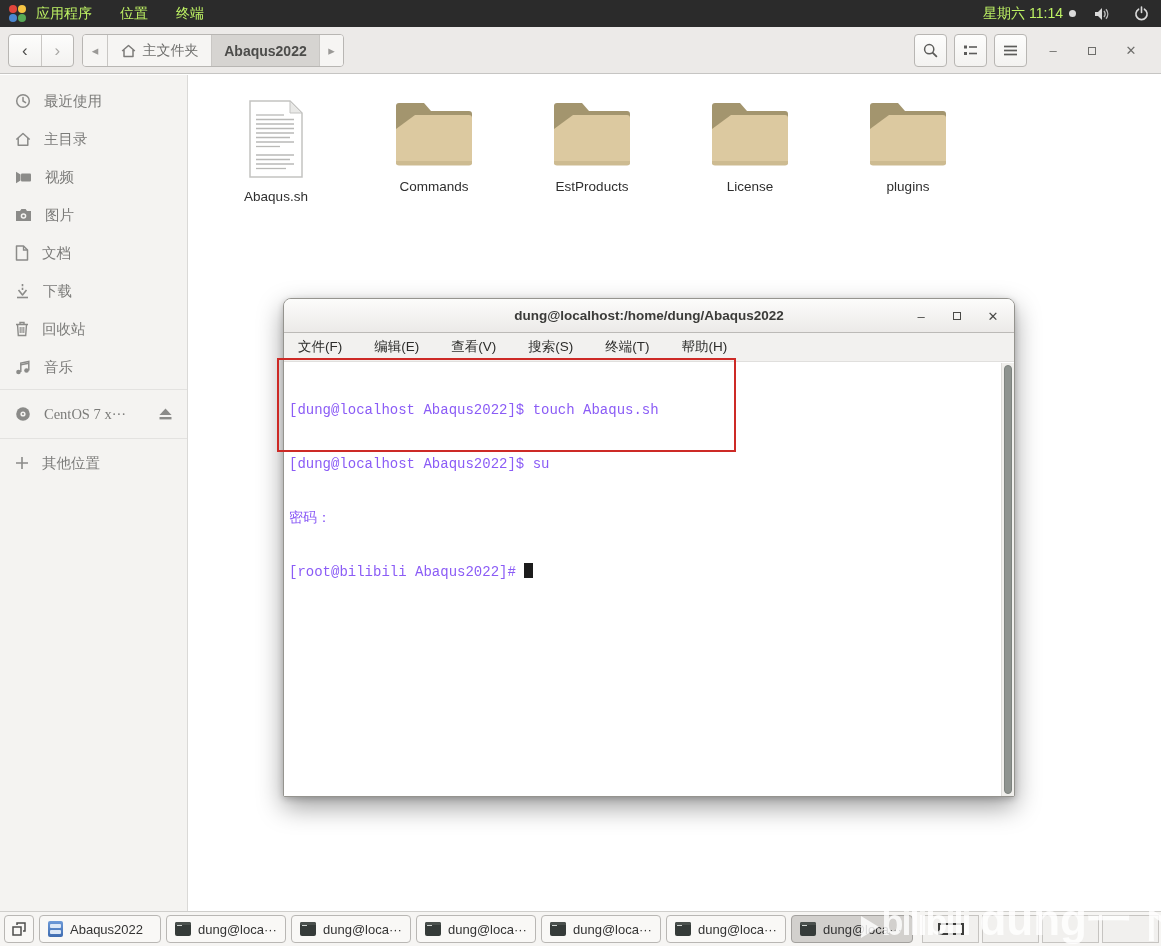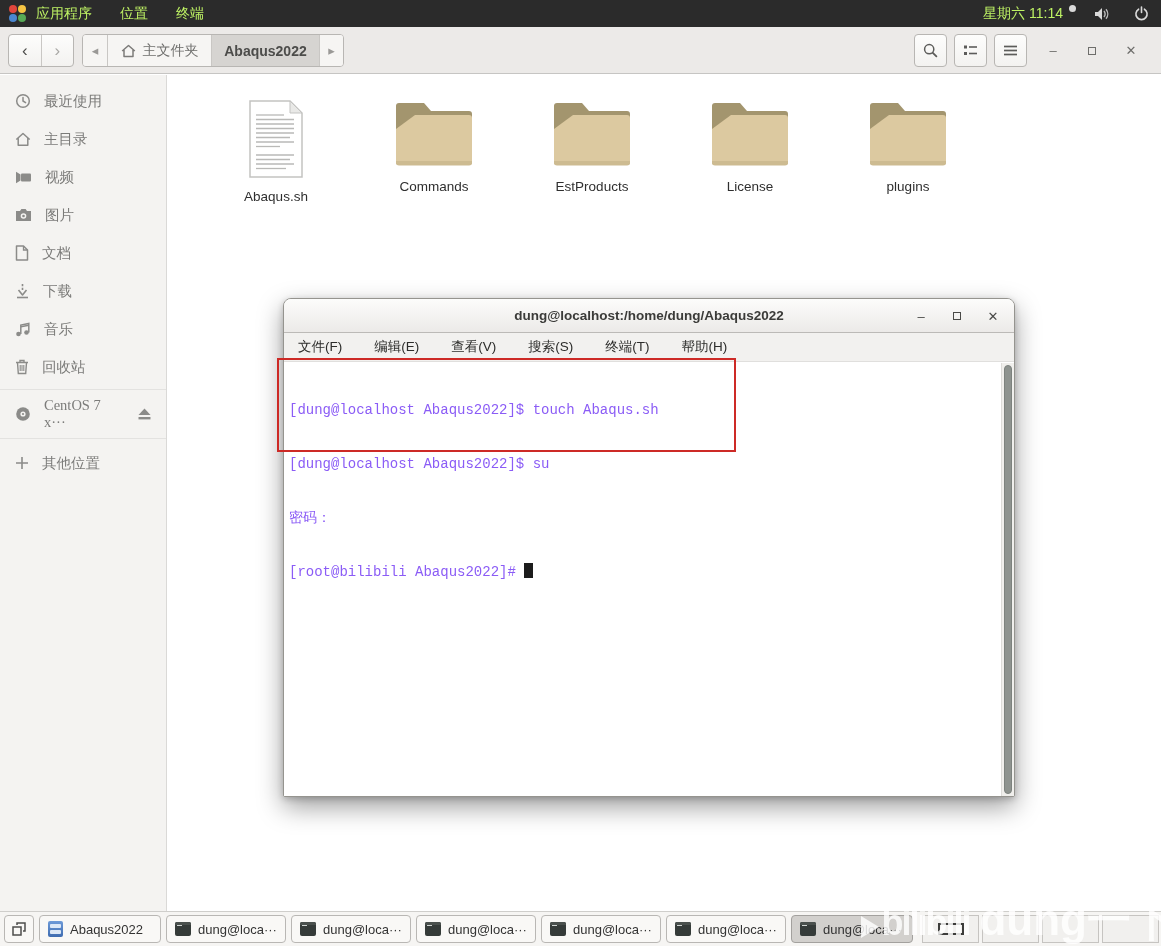--- a/index.html
+++ b/index.html
@@ -9,21 +9,21 @@
     background:#fff; font-family:"Liberation Sans","DejaVu Sans",sans-serif;
     -webkit-font-smoothing:antialiased;
   }
   
   .topbar { position:absolute; top:0; left:0; right:0; height:27px; background:#2b2b2b;
     color:#bef264; display:flex; align-items:center; font-size:14px; z-index:40; }
   .topbar .menu-item { padding:0 14px; height:27px; display:flex; align-items:center; cursor:default; }
   .topbar .spacer { flex:1; }
   .app-logo { width:17px; height:17px; margin-left:9px; margin-right:-4px; position:relative; }
   .app-logo i { position:absolute; width:8px; height:8px; border-radius:50%; }
-  .topbar .clock { display:flex; gap:6px; padding:0 6px; }
+  .topbar .clock { display:flex; align-items:center; gap:6px; padding:0 6px; }
   .notif-dot { width:7px; height:7px; border-radius:50%; background:#dadada; display:inline-block; }
   .sysicon { padding:0 12px; display:flex; align-items:center; }
   
   .fm-toolbar { position:absolute; top:27px; left:0; right:0; height:47px; background:#eceae8;
     border-bottom:1px solid #c6c5c3; z-index:5; }
   .btn { background:linear-gradient(#fdfdfc,#f3f2f0); border:1px solid #b8b6b3; border-radius:4px; }
   .navpair { position:absolute; left:8px; top:7px; width:66px; height:33px; display:flex; overflow:hidden; }
   .navpair .half { flex:1; display:flex; align-items:center; justify-content:center; font-size:17px; color:#4d4d4b; }
   .navpair .half + .half { border-left:1px solid #c9c7c4; color:#a9a8a5; }
   .pathbar { position:absolute; left:82px; top:7px; height:33px; display:flex; overflow:hidden; padding:0; }
@@ -32,21 +32,21 @@
   .pathbar .seg + .seg { border-left:1px solid #c9c7c4; }
   .seg.chev { width:24px; color:#9a9996; font-size:13px; }
   .seg.home-seg { width:104px; gap:7px; }
   .seg.active-seg { width:108px; background:#d6d4d1; color:#4c4c4a; font-weight:bold; }
   .rightbtns { position:absolute; left:914px; top:7px; display:flex; gap:7px; }
   .sqbtn { width:33px; height:33px; display:flex; align-items:center; justify-content:center; }
   .win-controls { position:absolute; left:1046px; top:0; height:47px; display:flex; align-items:center; gap:25px; color:#6e6e6b; }
   .wc { width:14px; height:14px; display:flex; align-items:center; justify-content:center; font-size:13px; }
   .wc .maxbox { width:8px; height:8px; border:1.5px solid #6e6e6b; }
   
-  .sidebar { position:absolute; top:75px; left:0; width:167px; bottom:27px; background:#f4f3f1;
+  .sidebar { position:absolute; top:75px; left:0; width:188px; bottom:27px; background:#f4f3f1;
     border-right:1px solid #dad9d7; font-size:14.5px; color:#7b7b79; z-index:4; }
   .side-item { height:38px; display:flex; align-items:center; gap:13px; padding-left:15px; }
   .side-item svg { flex:none; }
   .side-sep { border-top:1px solid #e3e2e0; margin:3px 0; }
   .device-row { height:42px; display:flex; align-items:center; gap:13px; padding-left:15px;font-family:Liberation Serif, serif; }
   .device-row .lbl { flex:1; }
   .eject { margin-right:14px; }
   
   .content { position:absolute; top:75px; left:189px; right:0; bottom:35px; background:#fff; }
   .filegrid { display:flex; padding:24px 0 0 22px; gap:28px; }
@@ -217,35 +217,35 @@
     </div>
     <div class="side-item">
       <svg width="15" height="16" viewBox="0 0 15 16">
         <path d="M7.5 1 v7" stroke="#8b8b89" stroke-width="1.6" stroke-dasharray="2.2 1.6"></path>
         <path d="M3.5 7 L7.5 12 L11.5 7" stroke="#8b8b89" stroke-width="1.6" fill="none" stroke-linejoin="round"></path>
         <path d="M2 14.5 h11" stroke="#8b8b89" stroke-width="1.6"></path>
       </svg>
       <span>下载</span>
     </div>
     <div class="side-item">
+      <svg width="14" height="16" viewBox="0 0 14 16">
+        <path d="M1 3.5 h12 M5 3 V1.5 h4 V3" stroke="#8b8b89" stroke-width="1.4" fill="none"></path>
+        <path d="M2.5 3.5 l0.8 11 h7.4 l0.8-11" stroke="#8b8b89" stroke-width="1.4" fill="none"></path>
+        <path d="M5.2 6 v6 M7 6 v6 M8.8 6 v6" stroke="#8b8b89" stroke-width="1.1"></path>
+      </svg>
+      <span>回收站</span>
+    </div>
+    <div class="side-item">
       <svg width="16" height="15" viewBox="0 0 16 15">
         <circle cx="3.5" cy="12" r="2.3" fill="#8b8b89"></circle>
           <circle cx="11.5" cy="10.5" r="2.3" fill="#8b8b89"></circle>
         <path d="M5.8 12 V3 L13.8 1.5 v9" stroke="#8b8b89" stroke-width="1.5" fill="none"></path>
         <path d="M5.8 4.8 L13.8 3.2" stroke="#8b8b89" stroke-width="1.5"></path>
       </svg>
       <span>音乐</span>
-    </div>
-    <div class="side-item">
-      <svg width="14" height="16" viewBox="0 0 14 16">
-        <path d="M1 3.5 h12 M5 3 V1.5 h4 V3" stroke="#8b8b89" stroke-width="1.4" fill="none"></path>
-        <path d="M2.5 3.5 l0.8 11 h7.4 l0.8-11" stroke="#8b8b89" stroke-width="1.4" fill="none"></path>
-        <path d="M5.2 6 v6 M7 6 v6 M8.8 6 v6" stroke="#8b8b89" stroke-width="1.1"></path>
-      </svg>
-      <span>回收站</span>
     </div>
     <div class="side-sep"></div>
     <div class="device-row">
       <svg width="16" height="16" viewBox="0 0 16 16">
         <circle cx="8" cy="8" r="6.8" fill="#8b8b89"></circle>
         <circle cx="8" cy="8" r="2.6" fill="#f4f3f1"></circle>
         <circle cx="8" cy="8" r="1.1" fill="#8b8b89"></circle>
       </svg>
       <span class="lbl">CentOS 7 x···</span>
       <svg class="eject" width="15" height="12" viewBox="0 0 15 12">

